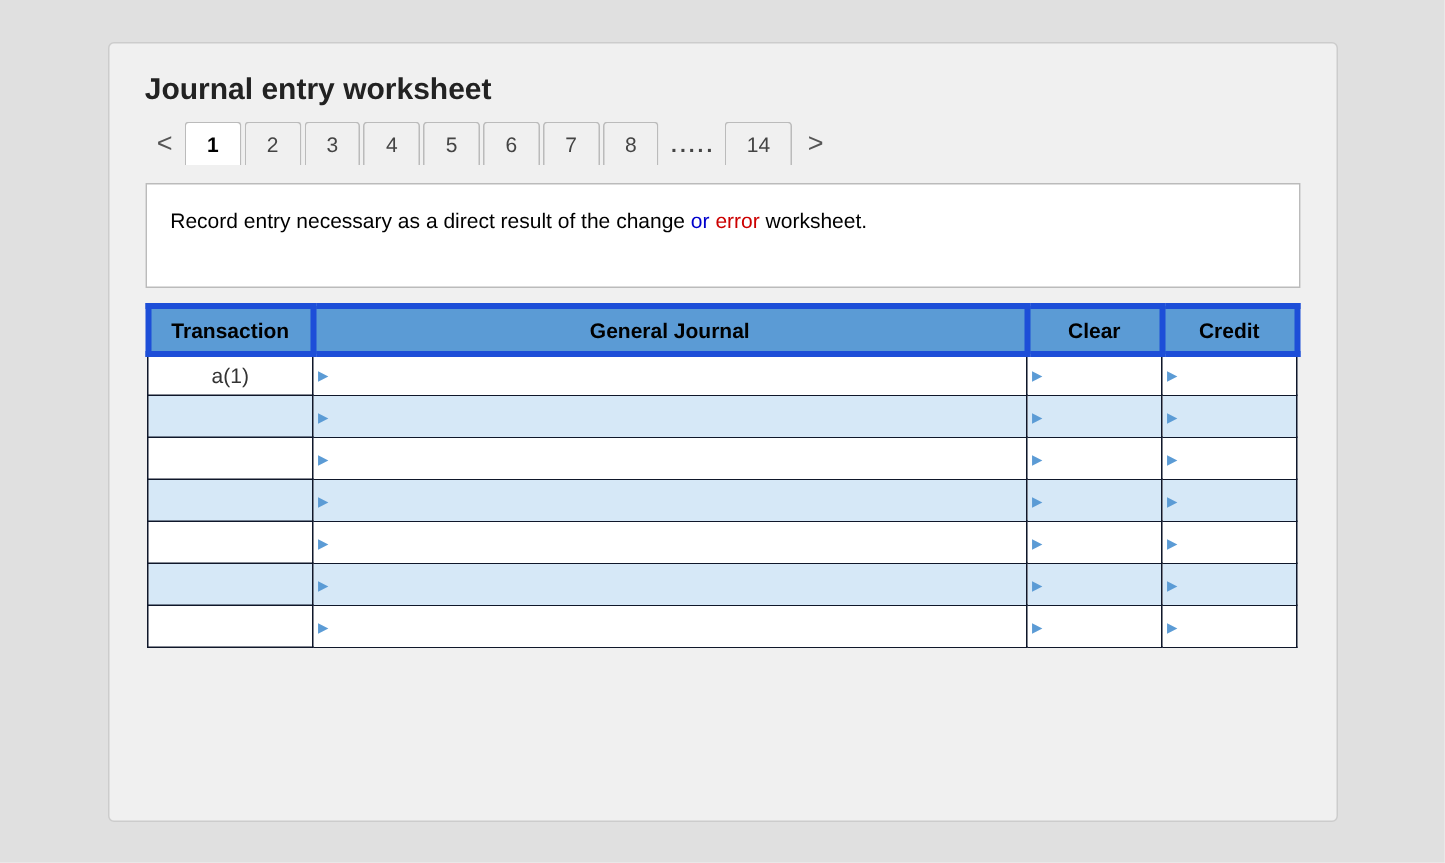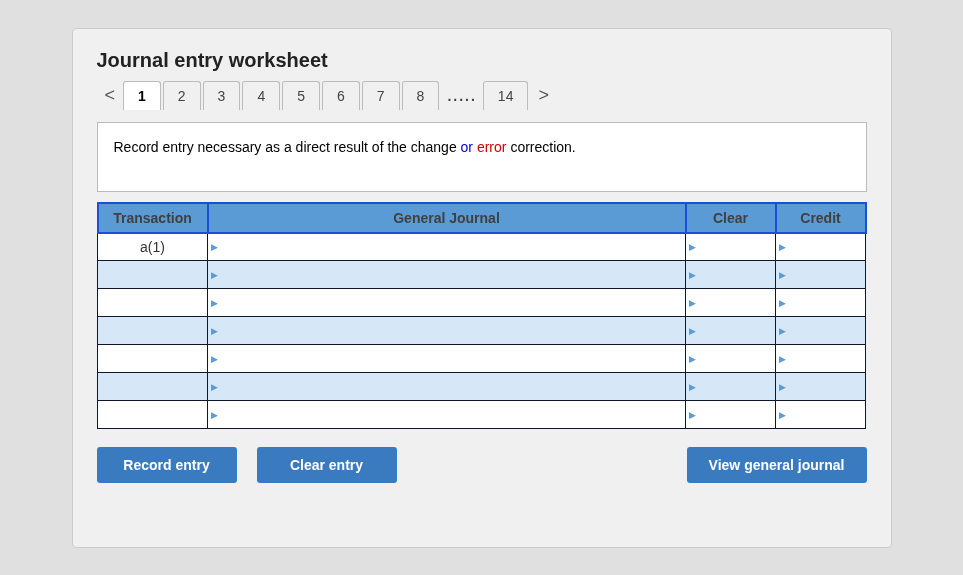--- a/index.html
+++ b/index.html
@@ -88,25 +88,25 @@
       margin-bottom: 8px;
     }
     .journal-table {
       width: 100%;
       border-collapse: collapse;
       border: 1px solid #5b9bd5;
       margin-bottom: 18px;
     }
     .journal-table th {
       background: #5b9bd5;
-      color: #404040;
+      color: #000000;
       font-weight: bold;
       padding: 6px 10px;
       text-align: center;
-      border: 2px solid #1d4ed8;
+      border: 4px solid #1d4ed8;
       font-size: 14px;
     }
     .journal-table th.transaction-col {
       width: 110px;
     }
     .journal-table th.general-col {
       width: auto;
     }
     .journal-table th.debit-col,
     .journal-table th.credit-col {
@@ -196,21 +196,21 @@
     <div class="tab">14</div>
     <button class="nav-arrow">&gt;</button>
   </div>
 
   <div class="instruction-box">
     <span class="instruction-text">
       <span style="color:#000;">Record</span>
       <span style="color:#000;"> entry necessary as a direct result of the change </span>
       <span style="color:#0000cc;">or</span>
       <span style="color:#cc0000;"> error</span>
-      <span style="color:#000;"> correction.</span>
+      <span style="color:#000;"> worksheet.</span>
     </span>
   </div>
 
 
   <table class="journal-table">
     <thead>
       <tr>
         <th class="transaction-col">Transaction</th>
         <th class="general-col">General Journal</th>
         <th class="debit-col">Clear</th>
@@ -256,19 +256,13 @@
       </tr>
       <tr class="row-white">
         <td class="transaction-cell"></td>
         <td class="general-cell"><input type="text" style="border: none; outline: none; width: 100%; background: transparent; padding-left: 14px;"></td>
         <td class="debit-cell"><input type="text" style="border: none; outline: none; width: 100%; background: transparent; padding-left: 14px;"></td>
         <td class="credit-cell"><input type="text" style="border: none; outline: none; width: 100%; background: transparent; padding-left: 14px;"></td>
       </tr>
     </tbody>
   </table>
 
-  <div class="btn-row">
-    <button class="btn-primary">Record entry</button>
-    <button class="btn-primary">Clear entry</button>
-    <div class="btn-spacer"></div>
-    <button class="btn-primary">View general journal</button>
-  </div>
 </div>
 
 </body></html>

